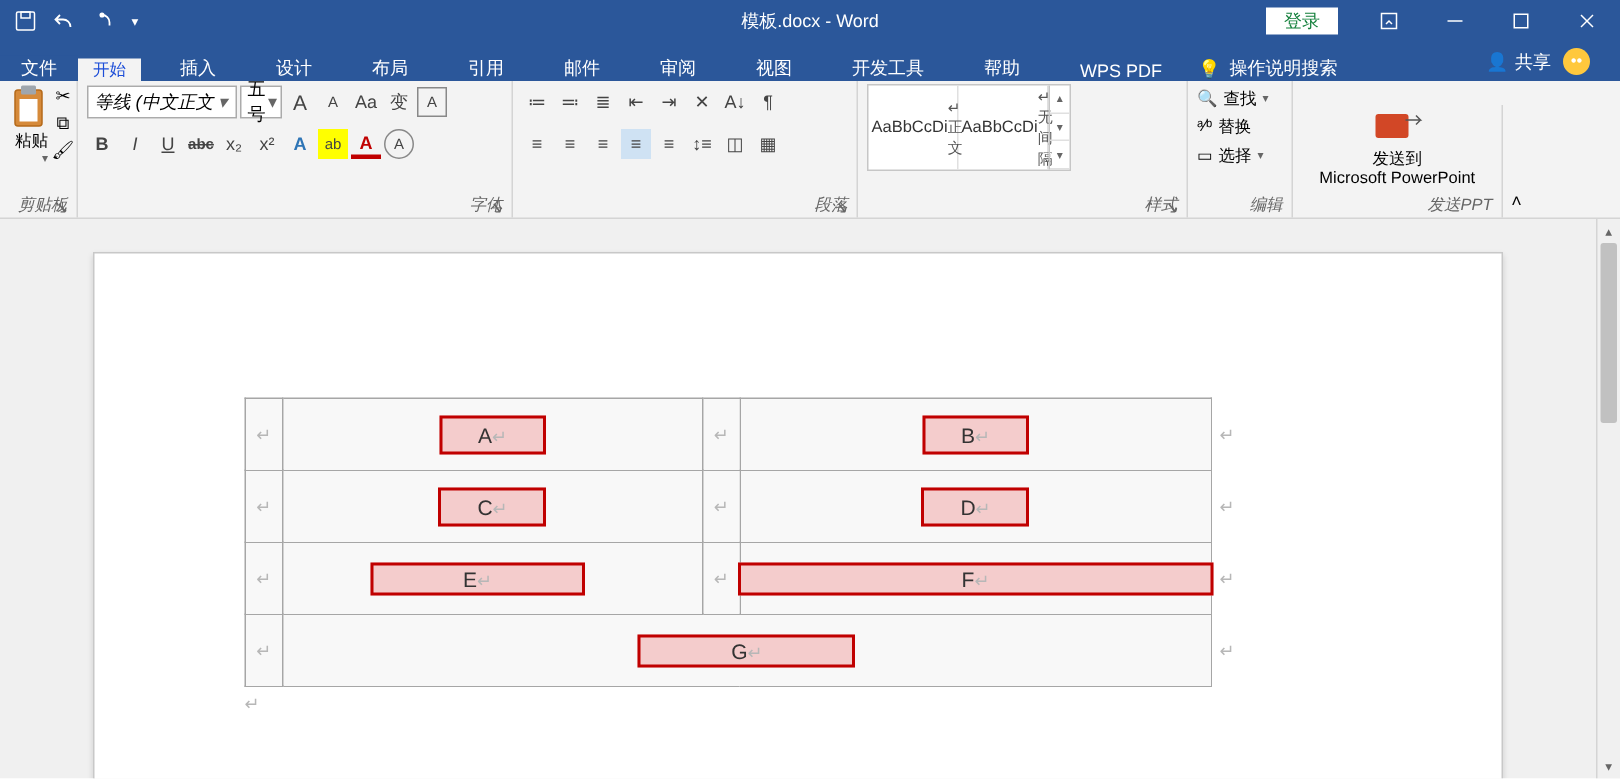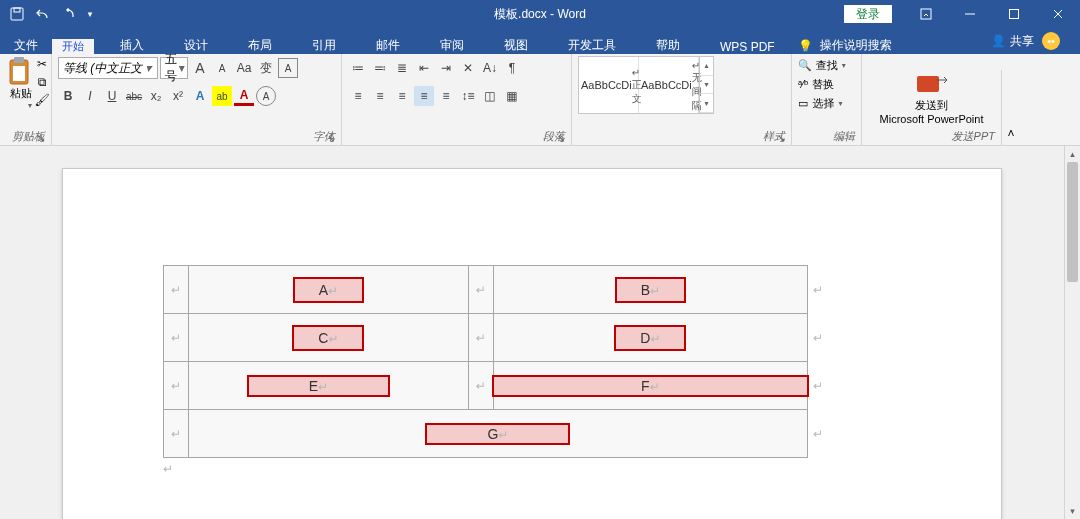--- a/index.html
+++ b/index.html
@@ -199,21 +199,21 @@
         <div class="rb" style="font-size:14px;">A</div>
         <div class="rb superscript">A</div>
         <div class="rb">Aa</div>
         <div class="rb">变</div>
         <div class="rb" style="border:1px solid #888;font-size:10px;">A</div>
       </div>
       <div class="font-row">
         <div class="rb" style="font-weight:700;">B</div>
         <div class="rb" style="font-style:italic;">I</div>
         <div class="rb" style="text-decoration:underline;">U</div>
-        <div class="rb" style="text-decoration:line-through;font-size:10px;">abc</div>
+        <div class="rb" style="text-decoration:line-through;font-size:10px;font-weight:bold;">abc</div>
         <div class="rb">x₂</div>
         <div class="rb">x²</div>
         <div class="rb" style="color:#2e75b6;font-weight:700;">A</div>
         <div class="rb" style="background:#ffff00;font-size:10px;">ab</div>
         <div class="rb" style="color:#c00000;border-bottom:3px solid #c00000;font-weight:700;">A</div>
         <div class="rb" style="border:1px solid #888;border-radius:50%;font-size:10px;">A</div>
       </div>
     </div>
     <div class="group-label"><span>字体</span><span class="dialog-launcher">↘</span></div>
   </div>

